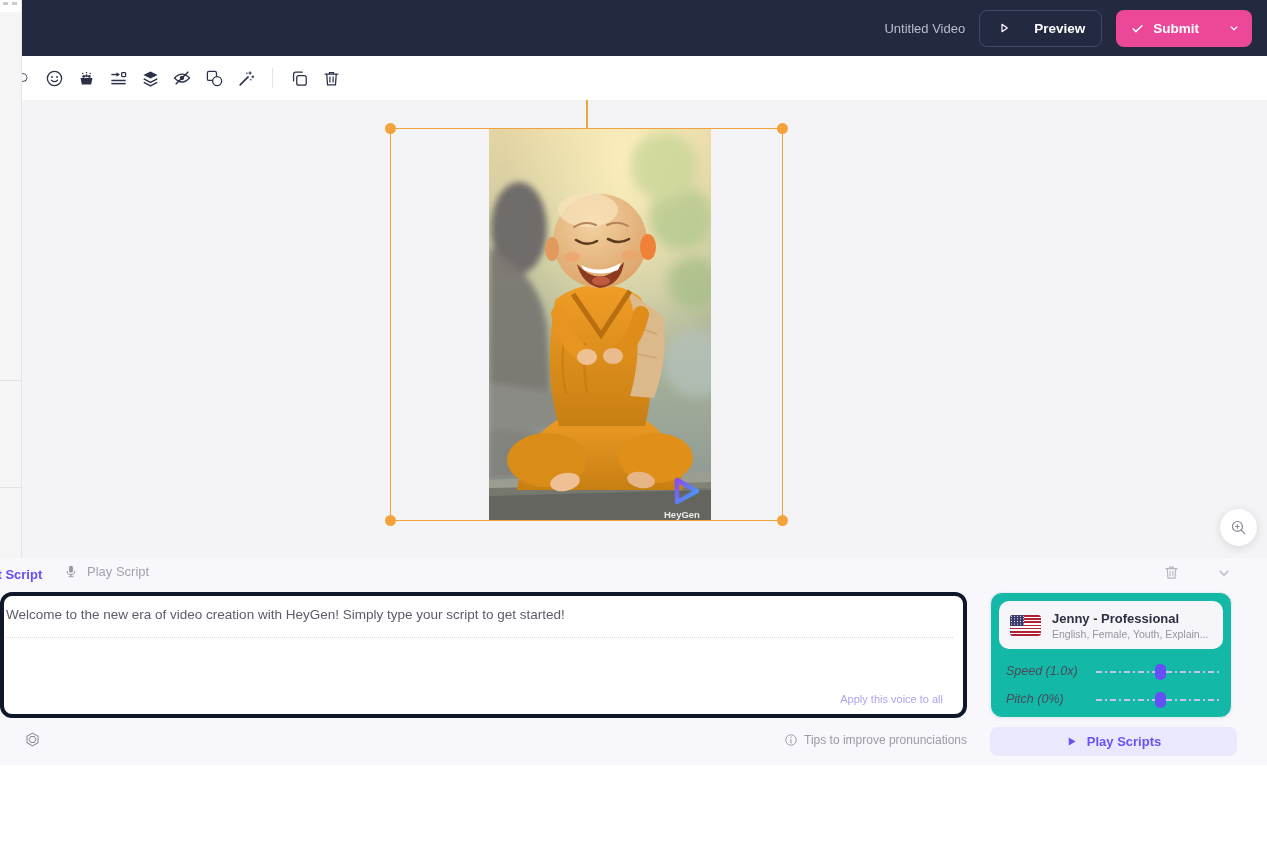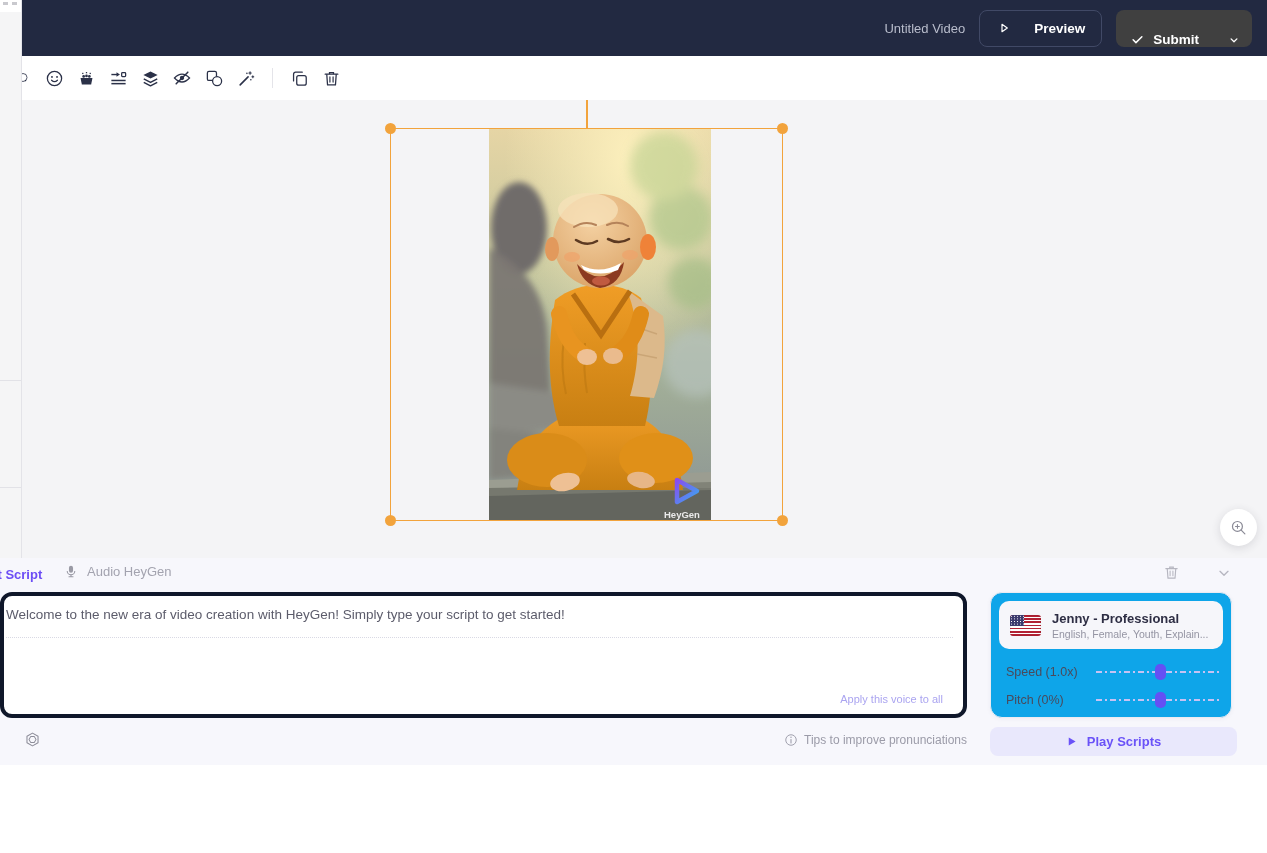--- a/index.html
+++ b/index.html
@@ -7,22 +7,22 @@
   body { font-family:"Liberation Sans", sans-serif; }
   #app { position:relative; width:1267px; height:828px; overflow:hidden; background:#fff; }
 
   
   .topbar { position:absolute; left:22px; top:0; right:0; height:56px; background:#222941;
             display:flex; align-items:center; justify-content:flex-end; padding-right:15px; gap:14px; }
   .video-title { color:#b9bdcc; font-size:13px; margin-right:0; }
   .btn-preview { display:flex; align-items:center; gap:22px; height:37px; padding:0 16px;
                  border:1.5px solid #414а66; border:1.5px solid #414966; border-radius:8px;
                  color:#fff; font-size:13.5px; font-weight:700; background:transparent; cursor:pointer; }
-  .btn-submit { display:flex; align-items:flex-end; height:37px; border-radius:8px; overflow:hidden;
-                background:#404040; color:#fff; cursor:pointer; }
+  .btn-submit { display:flex; align-items:center; height:37px; border-radius:8px; overflow:hidden;
+                background:#ec4899; color:#fff; cursor:pointer; }
   .btn-submit .main { display:flex; align-items:center; gap:8px; padding:0 16px 0 14px; font-size:13.5px; font-weight:700; }
   .btn-submit .divider { width:1px; background:rgba(255,255,255,.28); margin:8px 0; }
   .btn-submit .drop { display:flex; align-items:center; padding:0 11px; }
 
   
   .left-rail { position:absolute; left:0; top:0; width:22px; height:558px; background:#f5f5f6; border-right:1px solid #e3e3e8; z-index:5; }
   .left-rail .white-top { position:absolute; top:0; left:0; right:0; height:12px; background:#fff; }
   .left-rail .mark { position:absolute; top:2px; width:5px; height:3px; background:#c9c9ce; }
   .left-rail .div1 { position:absolute; top:380px; left:0; right:0; height:1px; background:#e2e2e7; }
   .left-rail .div2 { position:absolute; top:487px; left:0; right:0; height:1px; background:#e2e2e7; }
@@ -54,30 +54,30 @@
   .tab-text { position:absolute; left:-24px; top:9px; color:#6c4df5; font-size:13px; font-weight:600; cursor:pointer; white-space:nowrap; }
   .tab-audio { position:absolute; left:64px; top:6px; display:flex; align-items:center; gap:9px; color:#a3a3af; font-size:13px; cursor:pointer; }
   .strip-actions { position:absolute; right:35px; top:6px; display:flex; align-items:center; gap:36px; color:#b6b6c0; }
   .strip-actions .ic { cursor:pointer; display:flex; }
 
   .script-card { position:absolute; left:0; top:34px; width:967px; height:126px; background:#fff; border-radius:12px; border:4px solid #0f172a; }
   .script-text { position:absolute; left:2px; top:9px; right:16px; color:#5c5c6b; font-size:13.5px; line-height:1.5; }
   .script-rule { position:absolute; left:2px; right:10px; top:41px; border-top:1px dotted #d9d9e4; }
   .apply-voice { position:absolute; right:20px; bottom:9px; color:#aaa4f0; font-size:11px; cursor:pointer; }
 
-  .voice-card { position:absolute; left:990px; top:34px; width:242px; height:126px; background:#0ea5e9; border:1px solid #ebebf2; border-radius:12px; box-shadow:0 1px 4px rgba(60,60,90,.05); }
+  .voice-card { position:absolute; left:990px; top:34px; width:242px; height:126px; background:#14b8a6; border:1px solid #ebebf2; border-radius:12px; box-shadow:0 1px 4px rgba(60,60,90,.05); }
   .voice-chip { position:absolute; left:8px; right:8px; top:8px; height:48px; background:#f6f6fa; border-radius:10px;
                 display:flex; align-items:center; gap:11px; padding-left:11px; cursor:pointer; }
   .flag-us { width:31px; height:21px; border-radius:3px; position:relative; overflow:hidden; flex:0 0 auto;
              background:repeating-linear-gradient(180deg,#b22234 0 1.6px,#fff 1.6px 3.2px); box-shadow:0 0 0 1px rgba(0,0,0,.06) inset; }
   .flag-us::after { content:""; position:absolute; left:0; top:0; width:14px; height:11px; background:#3c3b6e;
              background-image:radial-gradient(#fff 0.6px, transparent 0.9px); background-size:3px 2.6px; }
   .voice-name { color:#2e2e44; font-size:13px; font-weight:700; line-height:1.35; }
   .voice-attrs { color:#9595a3; font-size:10.5px; }
-  .vrow { position:absolute; left:15px; right:10px; height:16px; display:flex; align-items:center; }
+  .vrow { position:absolute; left:15px; right:10px; height:16px; display:flex; align-items:flex-start;font-style:italic; }
   .vrow.speed { top:71px; } .vrow.pitch { top:99px; }
   .vrow .vlabel { width:90px; color:#4a4a5c; font-size:12.5px; }
   .slider { position:relative; flex:1; height:16px; cursor:pointer; }
   .slider .track { position:absolute; left:0; right:0; top:7px; height:2px;
      background:repeating-linear-gradient(90deg,#c7c2f3 0 6px, transparent 6px 9px, #c7c2f3 9px 11px, transparent 11px 14px); }
   .slider .thumb { position:absolute; top:0; left:calc(51% - 5px); width:11px; height:16px; border-radius:5px; background:#6450f4; }
 
   .tips-row { position:absolute; left:0; right:0; top:160px; height:47px; }
   .gpt-btn { position:absolute; left:21px; top:10px; width:22px; height:22px; display:flex; align-items:center; justify-content:center; cursor:pointer; color:#8d8d99; }
   .tips-label { position:absolute; right:300px; top:15px; display:flex; align-items:center; gap:6px; color:#9b9ba8; font-size:12px; }
@@ -334,21 +334,21 @@
 
   <div class="bottom-panel">
     <div class="tabs-strip">
       <span class="tab-text">Text Script</span>
       <span class="tab-audio">
         <svg width="14" height="15" viewBox="0 0 24 24">
           <rect x="8.5" y="2" width="7" height="12" rx="3.5" fill="#9a9aa5"></rect>
           <path d="M5.5 11 a6.5 6.5 0 0 0 13 0" fill="none" stroke="#9a9aa5" stroke-width="1.8"></path>
           <path d="M12 17.5 V21 M8.5 21 h7" stroke="#9a9aa5" stroke-width="1.8" stroke-linecap="round"></path>
         </svg>
-        <span>Audio HeyGen</span>
+        <span>Play Script</span>
       </span>
       <div class="strip-actions">
         <span class="ic">
           <svg width="17" height="17" viewBox="0 0 24 24">
               <path d="M4 6.5 H20" stroke="#b6b6c0" stroke-width="1.6" stroke-linecap="round"></path>
               <path d="M9.5 6.5 V4.5 h5 v2" fill="none" stroke="#b6b6c0" stroke-width="1.6"></path>
               <path d="M6 6.5 l1 13.5 h10 l1 -13.5" fill="none" stroke="#b6b6c0" stroke-width="1.6" stroke-linejoin="round"></path>
               <path d="M10 10 v6.5 M14 10 v6.5" stroke="#b6b6c0" stroke-width="1.5" stroke-linecap="round"></path>
             </svg>
         </span>

